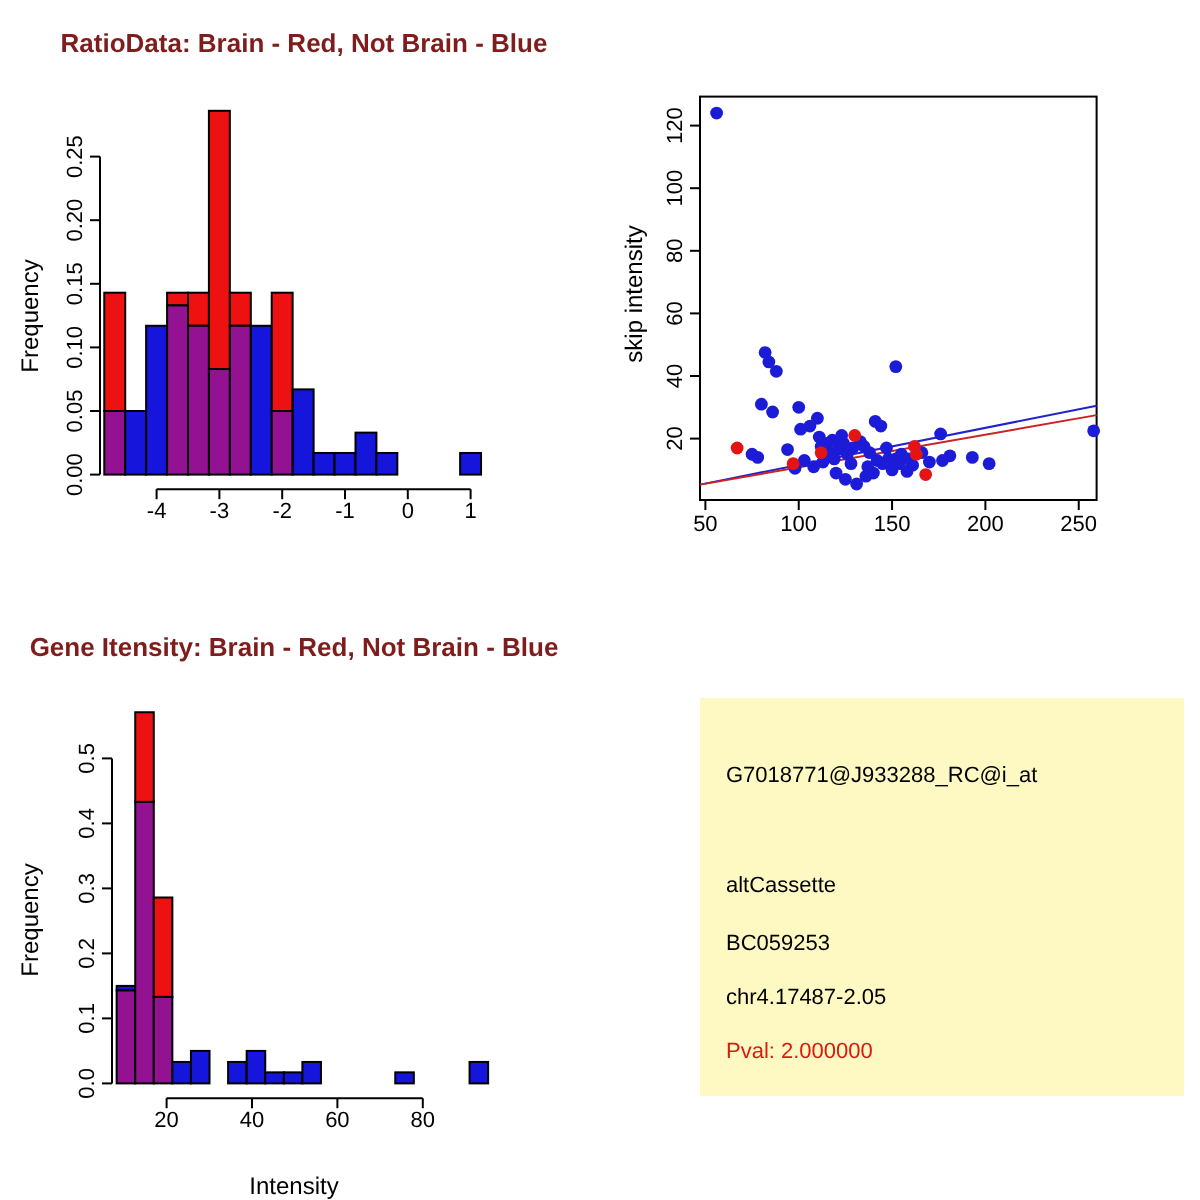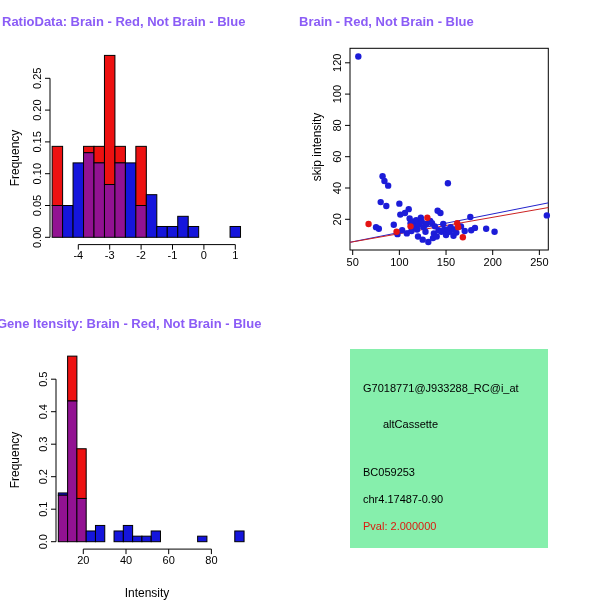--- a/index.html
+++ b/index.html
@@ -1,21 +1,21 @@
 <!DOCTYPE html>
 <html><head>
 <meta charset="utf-8">
 <style>
   html,body{margin:0;padding:0;background:#ffffff;}
   body{width:600px;height:600px;position:relative;font-family:"Liberation Sans",sans-serif;}
   #stage{position:absolute;left:0;top:0;width:600px;height:600px;background:#ffffff;overflow:hidden;}
   .panel{position:absolute;width:300px;height:300px;}
   .panel svg{position:absolute;left:0;top:0;}
-  .ptitle{position:absolute;top:14px;left:0;width:300px;text-align:left;
-          font-size:13px;font-weight:bold;color:#8b5cf6;white-space:nowrap;}
+  .ptitle{position:absolute;top:14px;left:0;width:300px;text-align:center;
+          font-size:13px;font-weight:bold;color:#7f1d1d;white-space:nowrap;}
   .xlab{position:absolute;width:300px;text-align:center;font-size:12px;color:#000;white-space:nowrap;}
   .ylab{position:absolute;font-size:12px;color:#000;white-space:nowrap;
         transform:translate(-50%,-50%) rotate(-90deg);}
   svg text{font-family:"Liberation Sans",sans-serif;fill:#000;}
   .info-box{position:absolute;left:50px;top:49px;width:198px;height:199px;}
   .info-line{position:absolute;left:13px;font-size:11px;white-space:nowrap;}
 </style>
 </head>
 <body>
 
@@ -174,21 +174,20 @@
           <circle cx="246.83264000000003" cy="215.38750000000002" r="3.2" fill="#1C1CD8"></circle>
           <circle cx="68.56661" cy="223.995" r="3.2" fill="#E41414"></circle>
           <circle cx="96.56651" cy="231.82000000000002" r="3.2" fill="#E41414"></circle>
           <circle cx="110.56646" cy="226.3425" r="3.2" fill="#E41414"></circle>
           <circle cx="127.3664" cy="217.735" r="3.2" fill="#E41414"></circle>
           <circle cx="157.23296" cy="223.2125" r="3.2" fill="#E41414"></circle>
           <circle cx="158.16629" cy="227.125" r="3.2" fill="#E41414"></circle>
           <circle cx="162.83294" cy="237.2975" r="3.2" fill="#E41414"></circle>
         </g>
       </svg>
-    <div class="ptitle" style="left:-1px">Brain - Red, Not Brain - Blue</div>
     <div class="ylab" style="left:17px;top:147px">skip intensity</div>
   </div>
 
   <div class="panel" style="left:0;top:300px">
     <svg id="svg-hist-gene" width="300" height="300">
         <g>
           <line x1="56" y1="241.7" x2="56" y2="79.19999999999999" stroke="#000"></line>
           <line x1="51" y1="241.7" x2="56" y2="241.7" stroke="#000"></line>
           <text transform="translate(47,241.7) rotate(-90)" text-anchor="middle" font-size="11">0.0</text>
           <line x1="51" y1="209.2" x2="56" y2="209.2" stroke="#000"></line>
@@ -228,22 +227,22 @@
           <rect x="197.62924999999998" y="236.17499999999998" width="9.287249999999998" height="5.525000000000006" fill="#1515DC" stroke="#000" stroke-width="1"></rect>
           <rect x="234.77825" y="230.975" width="9.287249999999998" height="10.724999999999994" fill="#1515DC" stroke="#000" stroke-width="1"></rect>
         </g>
       </svg>
     <div class="ptitle" style="left:-3px;top:16px">Gene Itensity: Brain - Red, Not Brain - Blue</div>
     <div class="xlab" style="left:-3px;top:286px">Intensity</div>
     <div class="ylab" style="left:15px;top:160px">Frequency</div>
   </div>
 
   <div class="panel" style="left:300px;top:300px">
-    <div class="info-box" id="info-box" style="background: #86efac;">
+    <div class="info-box" id="info-box" style="background: #fef9c3; padding-left: 44px;">
       <div class="info-line" style="top: 33px; color: rgb(0, 0, 0);">G7018771@J933288_RC@i_at</div>
-      <div class="info-line" style="top: 69px; color: rgb(0, 0, 0); margin-left: 20px;">altCassette</div>
+      <div class="info-line" style="top: 88px; color: rgb(0, 0, 0);">altCassette</div>
       <div class="info-line" style="top: 117px; color: rgb(0, 0, 0);">BC059253</div>
-      <div class="info-line" style="top: 144px; color: rgb(0, 0, 0);">chr4.17487-0.90</div>
+      <div class="info-line" style="top: 144px; color: rgb(0, 0, 0);">chr4.17487-2.05</div>
       <div class="info-line" style="top: 171px; color: rgb(219, 26, 15);">Pval: 2.000000</div>
     </div>
   </div>
 
 </div>
 
 </body></html>

